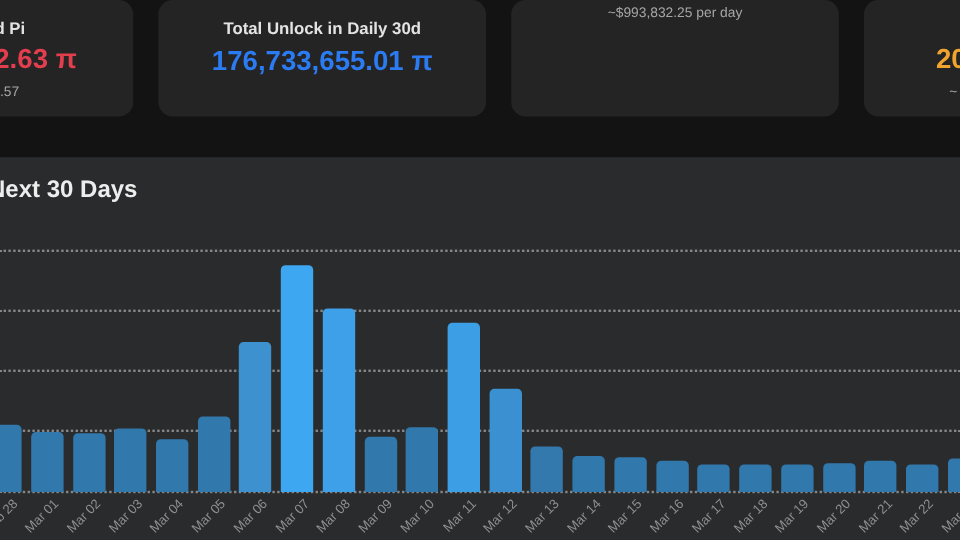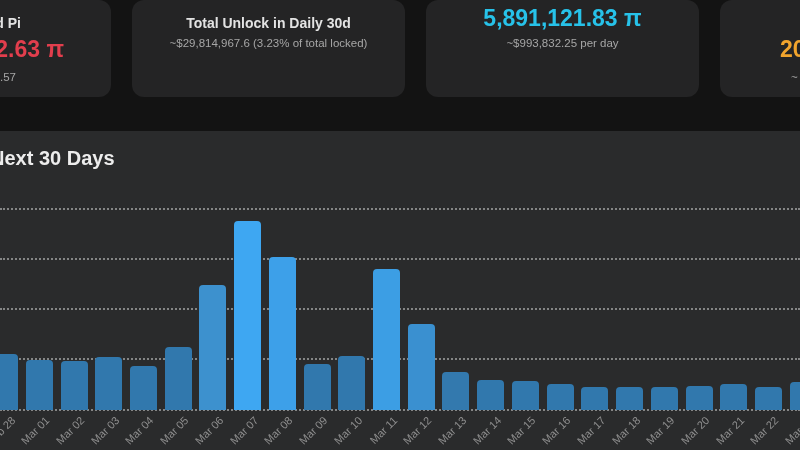--- a/index.html
+++ b/index.html
@@ -101,25 +101,24 @@
   <div class="cards-row">
 
     <div class="card">
       <span class="frag t" style="top:15px; right:90px;">d Pi</span>
       <span class="frag v" style="top:36px; right:47px; color:#e23e4d;">12.63 π</span>
       <span class="frag s" style="top:71px; right:95px;">0.57</span>
     </div>
 
     <div class="card">
       <div class="title">Total Unlock in Daily 30d</div>
-      <div class="sub">~$29,814,967.6 (3.23% of total locked)</div>
+      <div class="value" style="color:#2b7bf3;">176,733,655.01 π</div>
     </div>
 
     <div class="card">
-      <div class="value" style="color:#27c2e9;">5,891,121.83 π</div>
       <div class="sub">~$993,832.25 per day</div>
     </div>
 
     <div class="card">
       <span class="frag v" style="top:36px; left:60px; color:#f1a42d;">20</span>
       <span class="frag s" style="top:71px; left:71px;">~</span>
     </div>
 
   </div>
 

